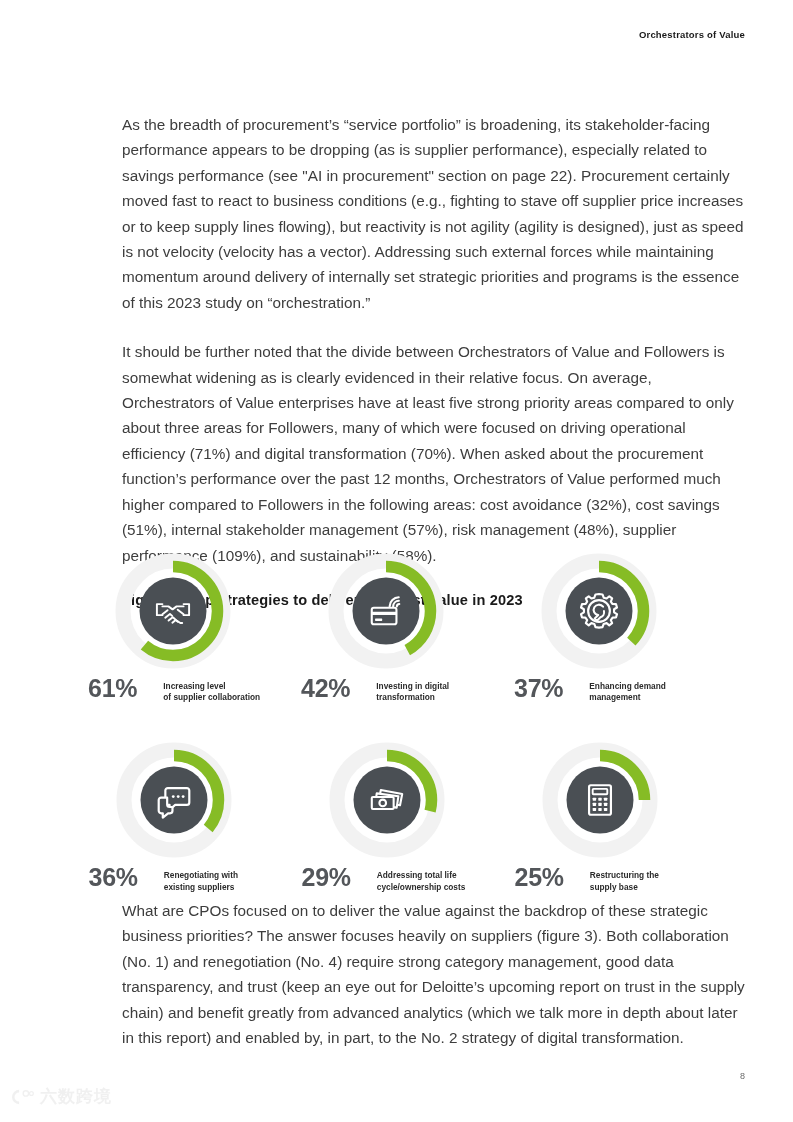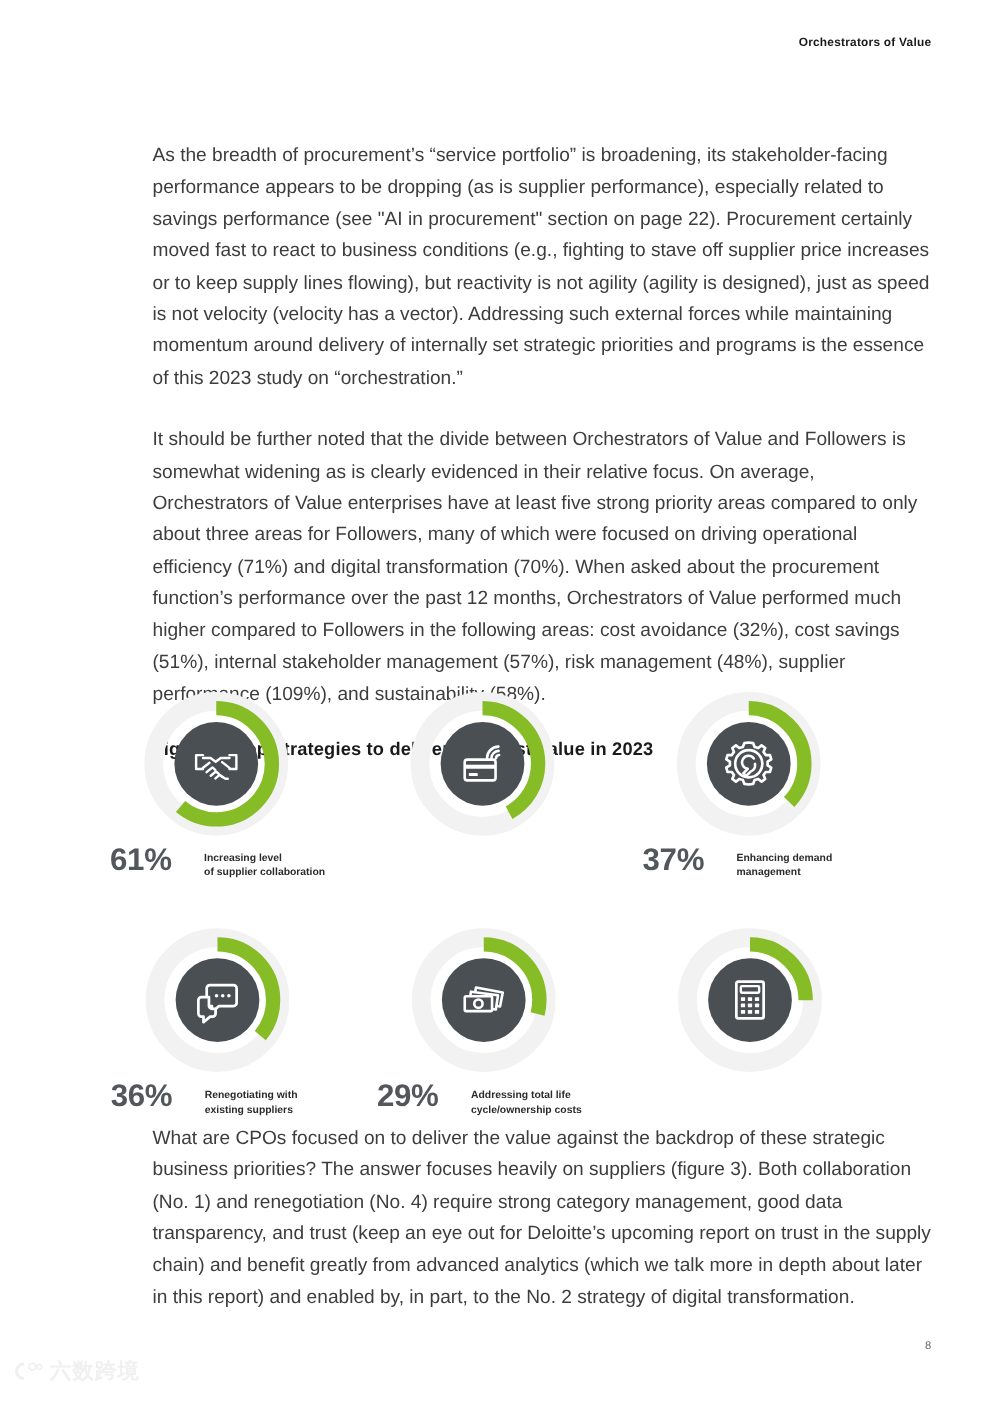--- a/index.html
+++ b/index.html
@@ -187,20 +187,27 @@
             <rect x="44" y="55.5" width="26" height="17.5" rx="2.2" fill="none" stroke="#ffffff" stroke-width="2.2"></rect>
             <rect x="44" y="59.8" width="26" height="3.4" fill="#ffffff"></rect>
             <rect x="47.5" y="66.8" width="7.5" height="2.6" rx="0.6" fill="#ffffff"></rect>
             <g fill="none" stroke="#ffffff" stroke-width="2.2" stroke-linecap="round">
               <path d="M66.5 54.2 a6.2 6.2 0 0 1 6.0 -6.0"></path>
               <path d="M70.4 54.3 a2.8 2.8 0 0 1 2.6 -2.7"></path>
               <path d="M62.8 54.1 a9.8 9.8 0 0 1 9.6 -9.5"></path>
             </g>
           </g>
         </svg>
+      </div>
+      <div class="donut-caption">
+        <div class="donut-pct">42%</div>
+        <div class="donut-label">
+          <div>Investing in digital</div>
+          <div>transformation</div>
+        </div>
       </div>
     </div>
 
     <div class="donut-cell">
       <div class="donut-wrap">
         <svg viewBox="0 0 118 118">
           <circle cx="59" cy="59" r="50" fill="none" stroke="#F2F2F2" stroke-width="15"></circle>
           <circle class="arc" cx="59" cy="59" r="44.5" fill="none" stroke="#86BC25" stroke-width="11.5" stroke-linecap="butt" transform="rotate(-90 59 59)" stroke-dasharray="103.4526460827119 176.1491000867797"></circle>
           <circle cx="59" cy="59" r="33.5" fill="#4A4F54"></circle>
           <g transform="translate(59 59) scale(0.97) translate(-59 -59)">
@@ -284,20 +291,27 @@
               <rect x="51.3" y="62.0" width="3.6" height="3.2" rx="0.5"></rect>
               <rect x="57.2" y="62.0" width="3.6" height="3.2" rx="0.5"></rect>
               <rect x="63.1" y="62.0" width="3.6" height="3.2" rx="0.5"></rect>
               <rect x="51.3" y="67.4" width="3.6" height="3.2" rx="0.5"></rect>
               <rect x="57.2" y="67.4" width="3.6" height="3.2" rx="0.5"></rect>
               <rect x="63.1" y="67.4" width="3.6" height="3.2" rx="0.5"></rect>
             </g>
           </g>
         </svg>
       </div>
+      <div class="donut-caption">
+        <div class="donut-pct">25%</div>
+        <div class="donut-label">
+          <div>Restructuring the</div>
+          <div>supply base</div>
+        </div>
+      </div>
     </div>
   </div>
 </div>
 
 <div class="content" style="top: 898px;">
   <p class="body-par">What are CPOs focused on to deliver the value against the backdrop of these strategic business priorities? The answer focuses heavily on suppliers (figure 3). Both collaboration (No. 1) and renegotiation (No. 4) require strong category management, good data transparency, and trust (keep an eye out for Deloitte’s upcoming report on trust in the supply chain) and benefit greatly from advanced analytics (which we talk more in depth about later in this report) and enabled by, in part, to the No. 2 strategy of digital transformation.</p>
 </div>
 
 <div class="page-number">8</div>
 

